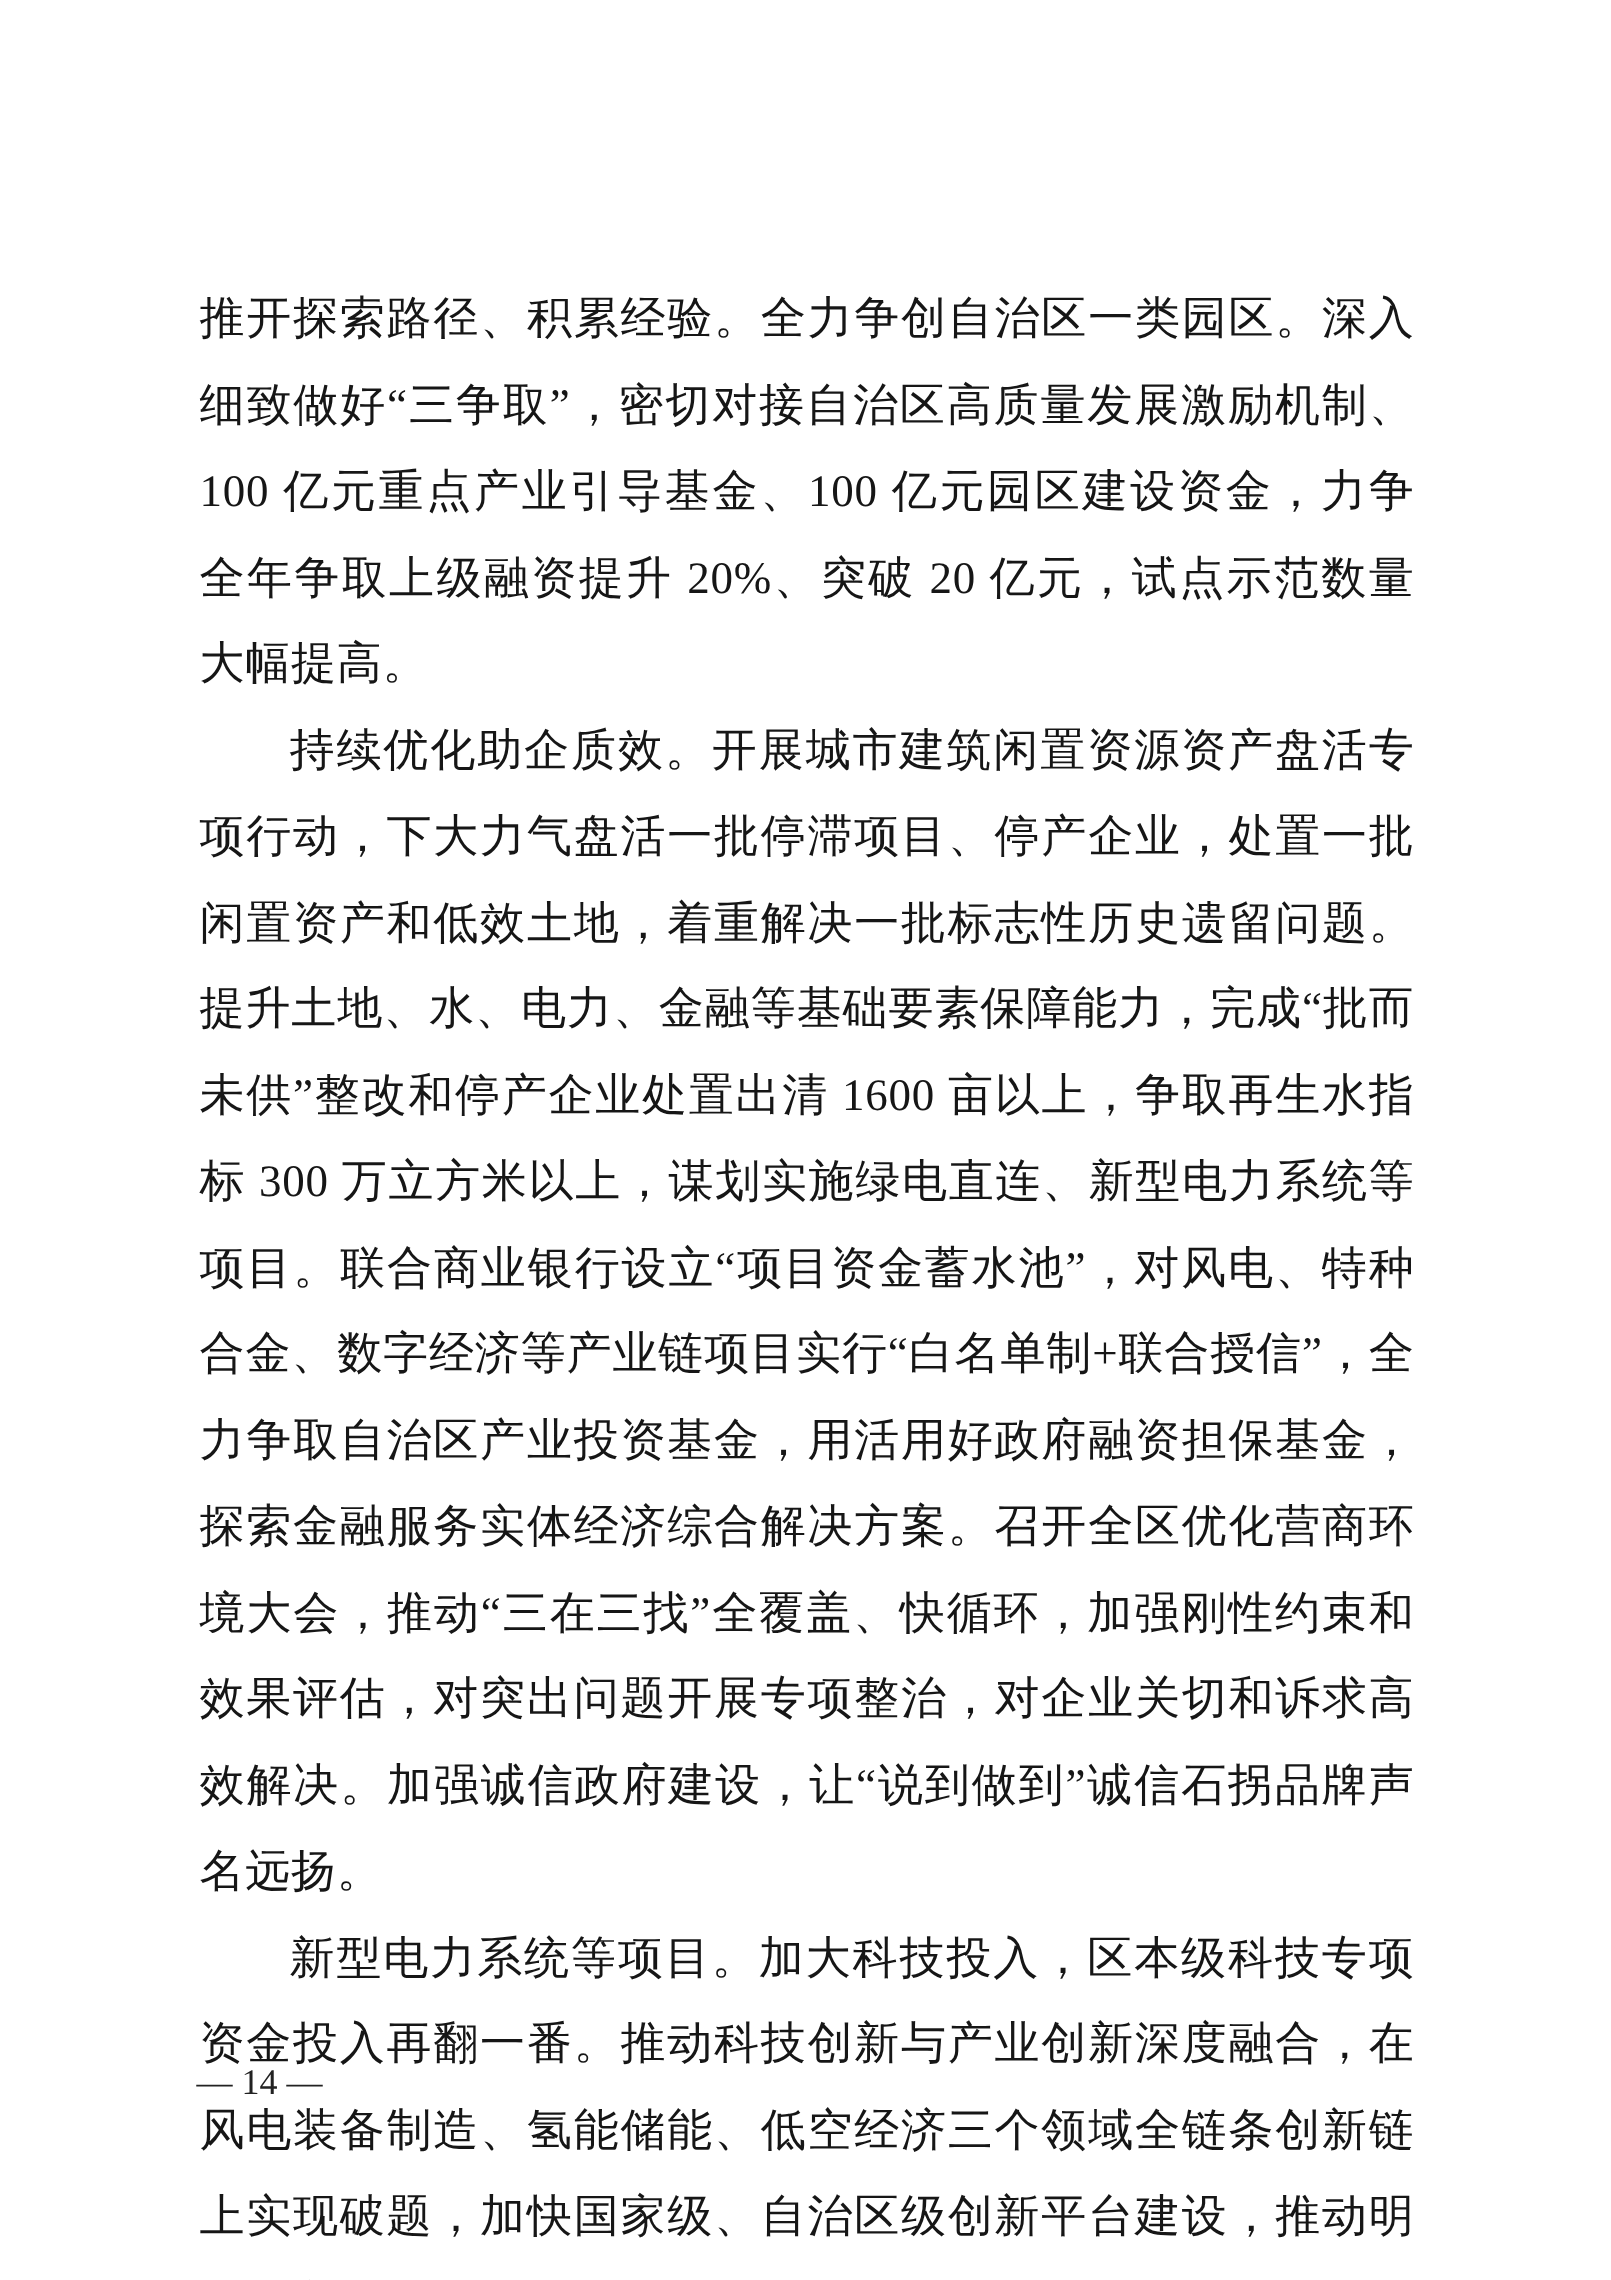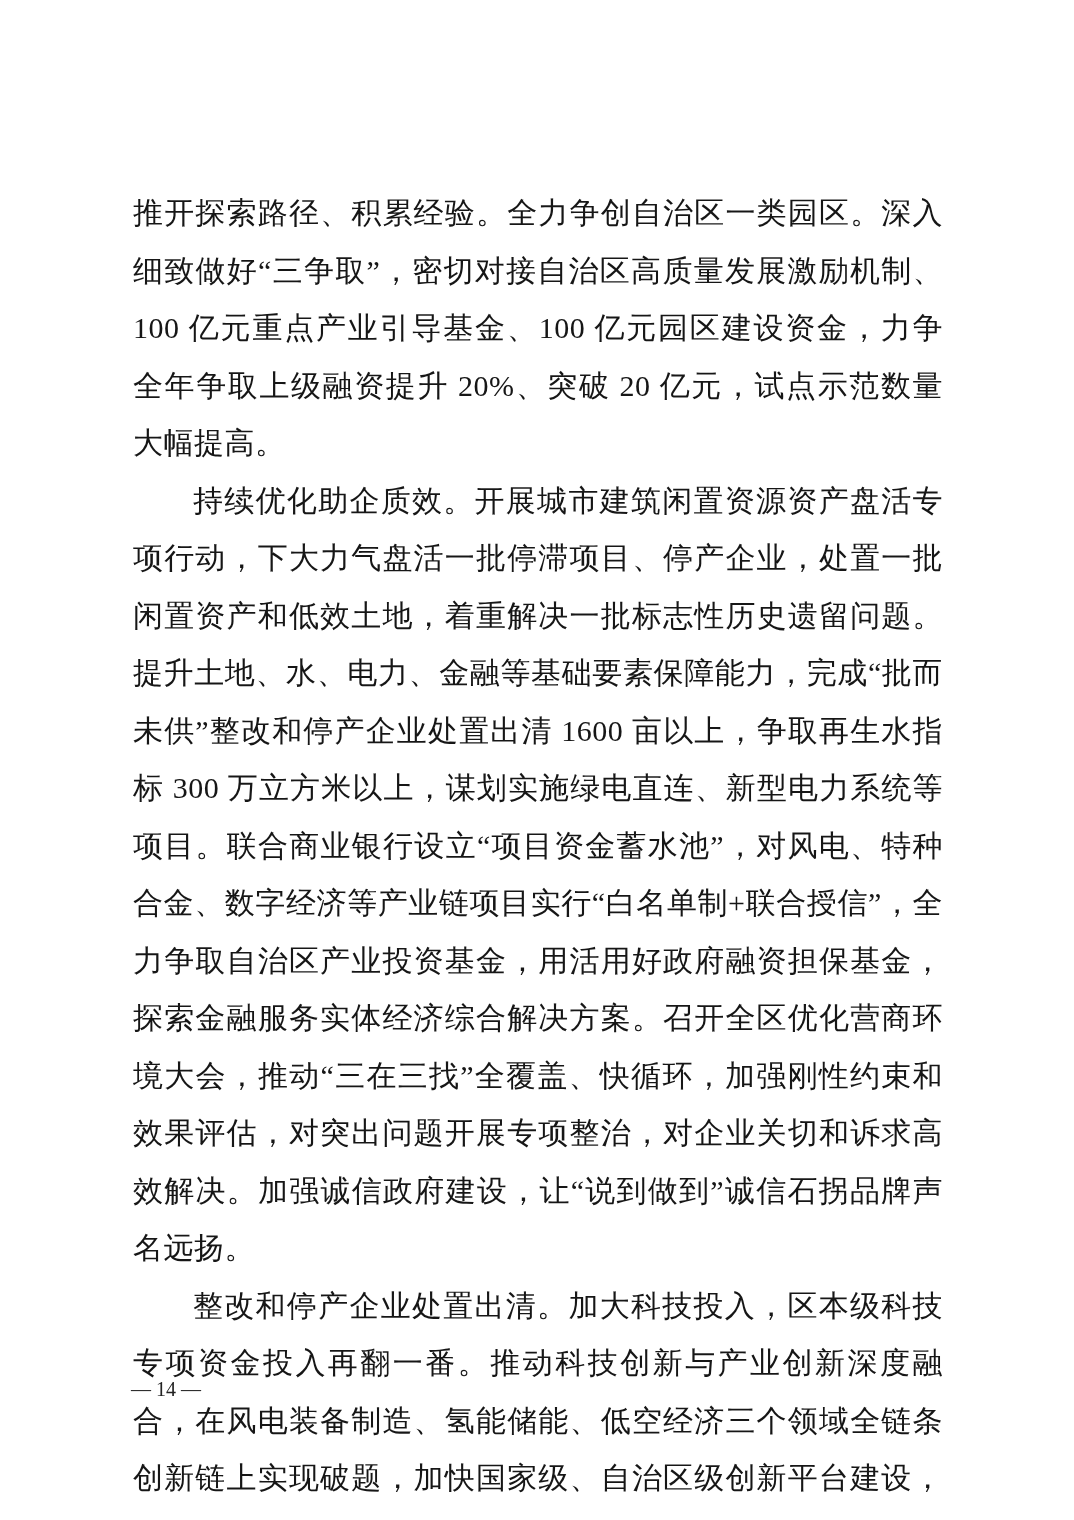--- a/index.html
+++ b/index.html
@@ -36,34 +36,34 @@
     text-indent: 0;
   }
   .lead {
     font-weight: 400;
     font-family: "Liberation Sans", sans-serif;
   }
   .page-number {
     position: absolute;
     left: 131px;
     top: 1372px;
-    font-size: 20px;
+    font-size: 24px;
     line-height: 34px;
     color: #222222;
     font-family: "Liberation Serif", serif;
   }
 </style>
 </head>
 <body>
 
 <div class="page">
   <div class="content">
 
     <p class="para no-indent"><span class="body-text">推开探索路径、积累经验。全力争创自治区一类园区。深入细致做好“三争取”，密切对接自治区高质量发展激励机制、100 亿元重点产业引导基金、100 亿元园区建设资金，力争全年争取上级融资提升 20%、突破 20 亿元，试点示范数量大幅提高。</span></p>
 
     <p class="para"><span class="lead">持续优化助企质效。</span><span class="body-text">开展城市建筑闲置资源资产盘活专项行动，下大力气盘活一批停滞项目、停产企业，处置一批闲置资产和低效土地，着重解决一批标志性历史遗留问题。提升土地、水、电力、金融等基础要素保障能力，完成“批而未供”整改和停产企业处置出清 1600 亩以上，争取再生水指标 300 万立方米以上，谋划实施绿电直连、新型电力系统等项目。联合商业银行设立“项目资金蓄水池”，对风电、特种合金、数字经济等产业链项目实行“白名单制+联合授信”，全力争取自治区产业投资基金，用活用好政府融资担保基金，探索金融服务实体经济综合解决方案。召开全区优化营商环境大会，推动“三在三找”全覆盖、快循环，加强刚性约束和效果评估，对突出问题开展专项整治，对企业关切和诉求高效解决。加强诚信政府建设，让“说到做到”诚信石拐品牌声名远扬。</span></p>
 
-    <p class="para"><span class="lead">整改和停产企业处置出清。</span><span class="body-text">加大科技投入，区本级科技专项资金投入再翻一番。推动科技创新与产业创新深度融合，在风电装备制造、氢能储能、低空经济三个领域全链条创新链上实现破题，加快国家级、自治区级创新平台建设，推动明阳北方申报智能工</span></p>
+    <p class="para"><span class="lead">新型电力系统等项目。</span><span class="body-text">加大科技投入，区本级科技专项资金投入再翻一番。推动科技创新与产业创新深度融合，在风电装备制造、氢能储能、低空经济三个领域全链条创新链上实现破题，加快国家级、自治区级创新平台建设，推动明阳北方申报智能工</span></p>
 
   </div>
 
   <div class="page-number">— 14 —</div>
 </div>
 
 </body></html>

